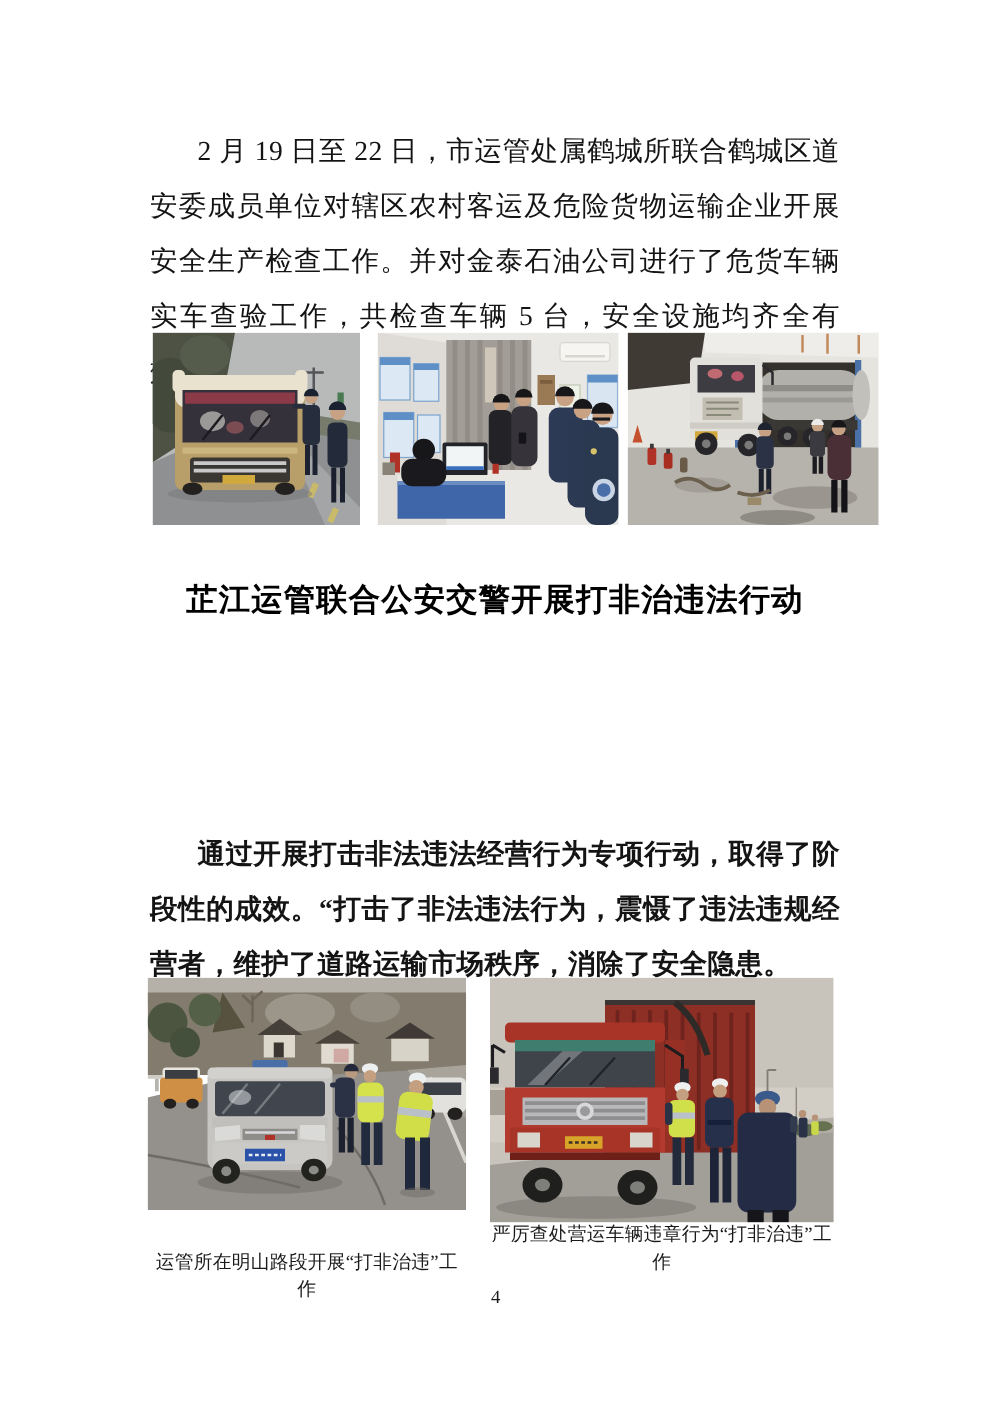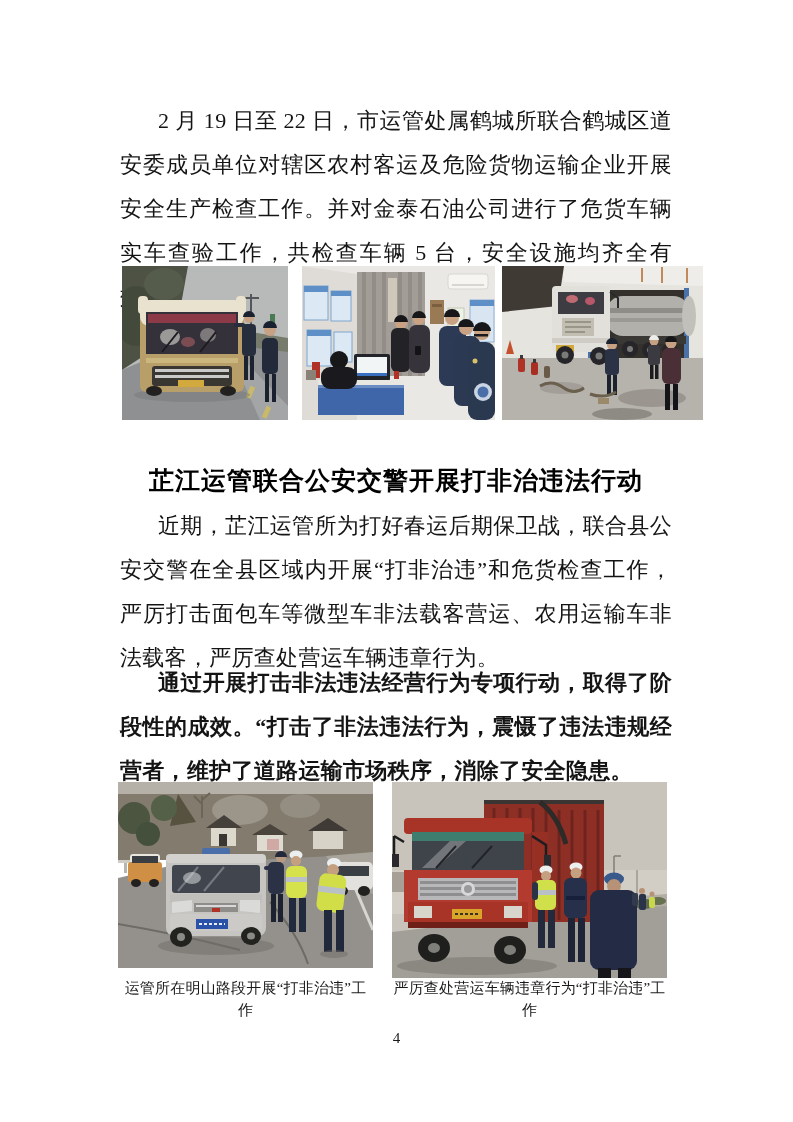--- a/index.html
+++ b/index.html
@@ -27,21 +27,21 @@
   #photo-bus{left:2px;width:166px;height:154px;}
   #photo-office{left:182px;width:193px;height:154px;}
   #photo-tanker{left:382px;width:201px;height:154px;}
   #photo-minivan{left:-2px;width:255px;height:186px;}
   #photo-redtruck{left:272px;width:275px;height:196px;}
   .caption-row{position:absolute;top:977px;left:120px;width:560px;height:24px;}
   .caption{
     position:absolute;top:0;text-align:center;font-size:15px;line-height:22px;
     letter-spacing:0.2px;color:#1a1a1a;
   }
-  #cap-left{left:-2px;width:255px;}
+  #cap-left{left:-2px;width:255px;margin-top:22px;}
   #cap-right{left:272px;width:275px;}
   .page-number{
     position:absolute;top:1028px;left:0;width:793px;text-align:center;
     font-size:15px;line-height:20px;color:#1a1a1a;
   }
 </style>
 </head>
 <body>
 
 <div class="page">
@@ -236,21 +236,20 @@
           <path d="M38,120 q12,-7 24,2 q10,7 20,0" stroke="#6b5f4e" stroke-width="3" fill="none"></path>
           <path d="M88,128 q14,5 26,-2" stroke="#6b5f4e" stroke-width="3" fill="none"></path>
           <rect x="96" y="132" width="11" height="6" fill="#9a8a6a"></rect>
         </g>
       </svg>
     </div>
   </div>
 
   <h1 class="section-title">芷江运管联合公安交警开展打非治违法行动</h1>
 
-  <p class="body-text col" id="p2">近期，芷江运管所为打好春运后期保卫战，联合县公安交警在全县区域内开展“打非治违”和危货检查工作，严厉打击面包车等微型车非法载客营运、农用运输车非法载客，严厉查处营运车辆违章行为。</p>
 
   <p class="body-text col" id="p3">通过开展打击非法违法经营行为专项行动，取得了阶段性的成效。“打击了非法违法行为，震慑了违法违规经营者，维护了道路运输市场秩序，消除了安全隐患。</p>
 
   <div class="photos-bottom">
 
     <div class="photo" id="photo-minivan">
       <svg width="255" height="186" viewBox="0 0 255 186">
         <rect width="255" height="22" fill="#b5b1a8"></rect>
         <rect y="12" width="255" height="66" fill="#827b6e"></rect>
         <ellipse cx="122" cy="28" rx="28" ry="15" fill="#9c968a"></ellipse>

